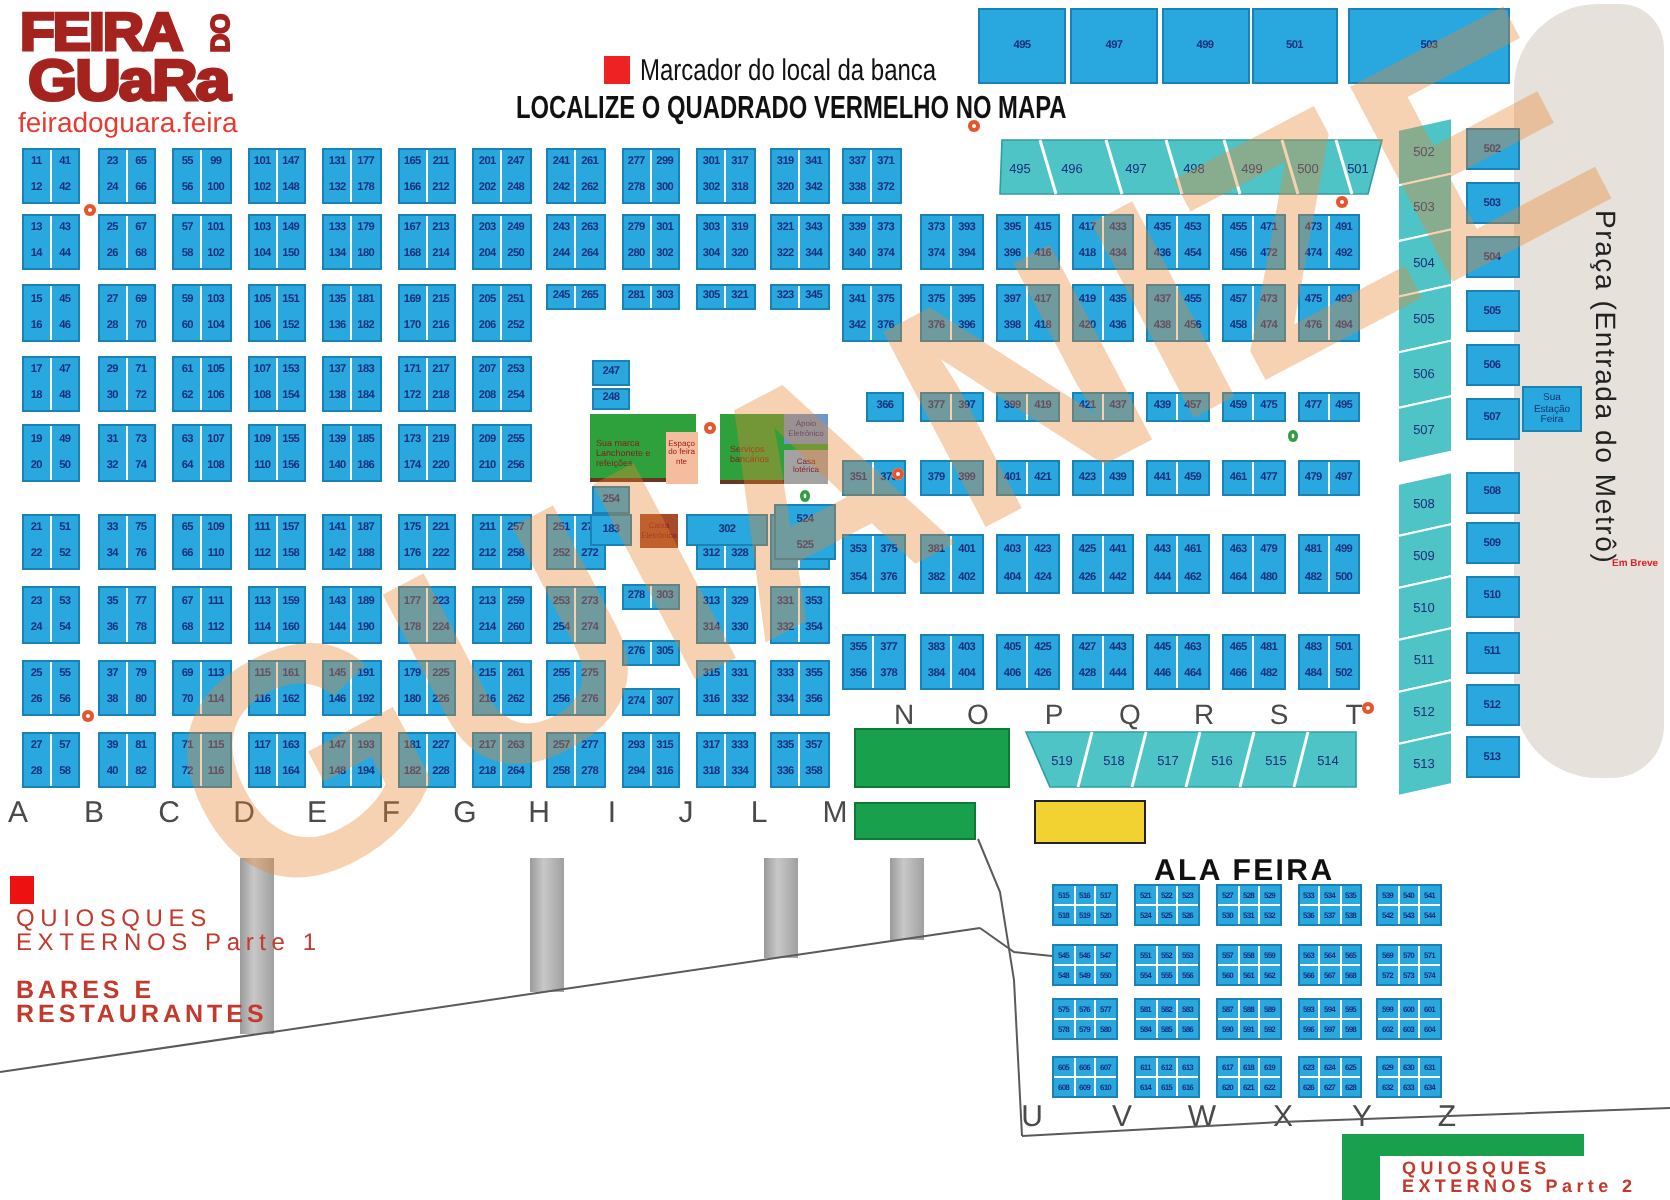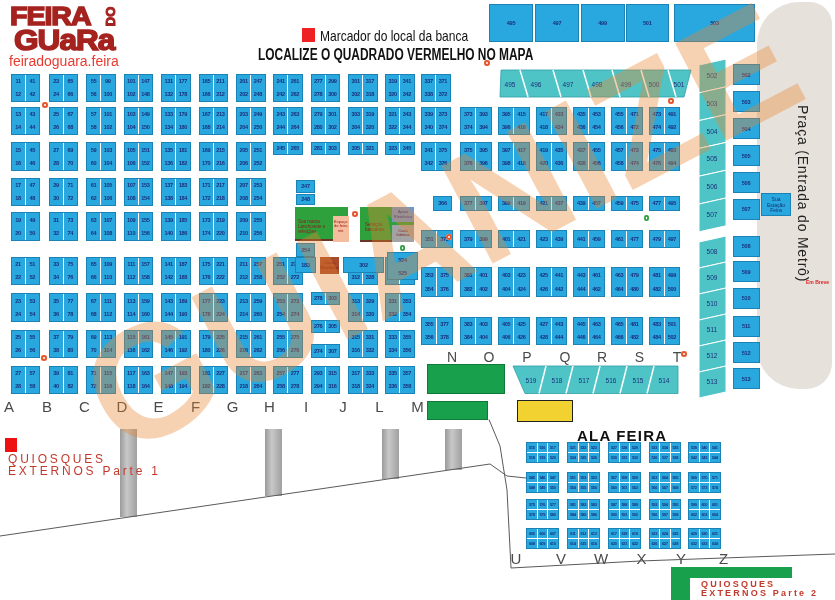--- a/index.html
+++ b/index.html
@@ -1885,20 +1885,21 @@
 <div style="position:absolute;left:671px;top:567px;width:121px;height:33px;background:#18a04c;"></div>
 
 <div style="position:absolute;left:690px;top:577.5px;width:145px;height:22.5px;background:#fff;"></div>
 
 <div style="position:absolute;left:701px;top:580px;font-size:9px;font-weight:bold;color:#c3392c;letter-spacing:2.2px;line-height:9px;">QUIOSQUES<br>EXTERNOS Parte 2</div>
 
 <div style="position:absolute;left:5px;top:438px;width:12px;height:13.5px;background:#ee1111;"></div>
 
 <div style="position:absolute;left:8px;top:454px;font-size:12px;color:#c3392c;letter-spacing:2.8px;line-height:11.5px;">QUIOSQUES<br>EXTERNOS Parte 1</div>
 
+<div style="position:absolute;left:8px;top:490px;font-size:12.5px;font-weight:bold;color:#c3392c;letter-spacing:2px;line-height:11.5px;">BARES E<br>RESTAURANTES</div>
 
 <div style="position:absolute;left:757px;top:2px;width:75px;height:387px;background:#e6e1db;border-radius:42px 22px 26px 42px;"></div>
 
 <div style="position:absolute;left:795px;top:105px;height:215px;writing-mode:vertical-rl;font-size:14px;letter-spacing:0.8px;color:#222;">Praça (Entrada do Metrô)</div>
 
 <div style="position:absolute;left:806px;top:279px;font-size:5px;font-weight:bold;color:#d22;">Em Breve</div>
 
 <div style="position:absolute;left:761px;top:193px;width:30px;height:23px;background:#29a8df;border:1px solid #1a82b4;box-sizing:border-box;font-size:5px;line-height:5.5px;color:#15306e;text-align:center;padding-top:3px;">Sua Estação Feira</div>
 
 <svg width="835" height="600" style="position:absolute;left:0;top:0;">

